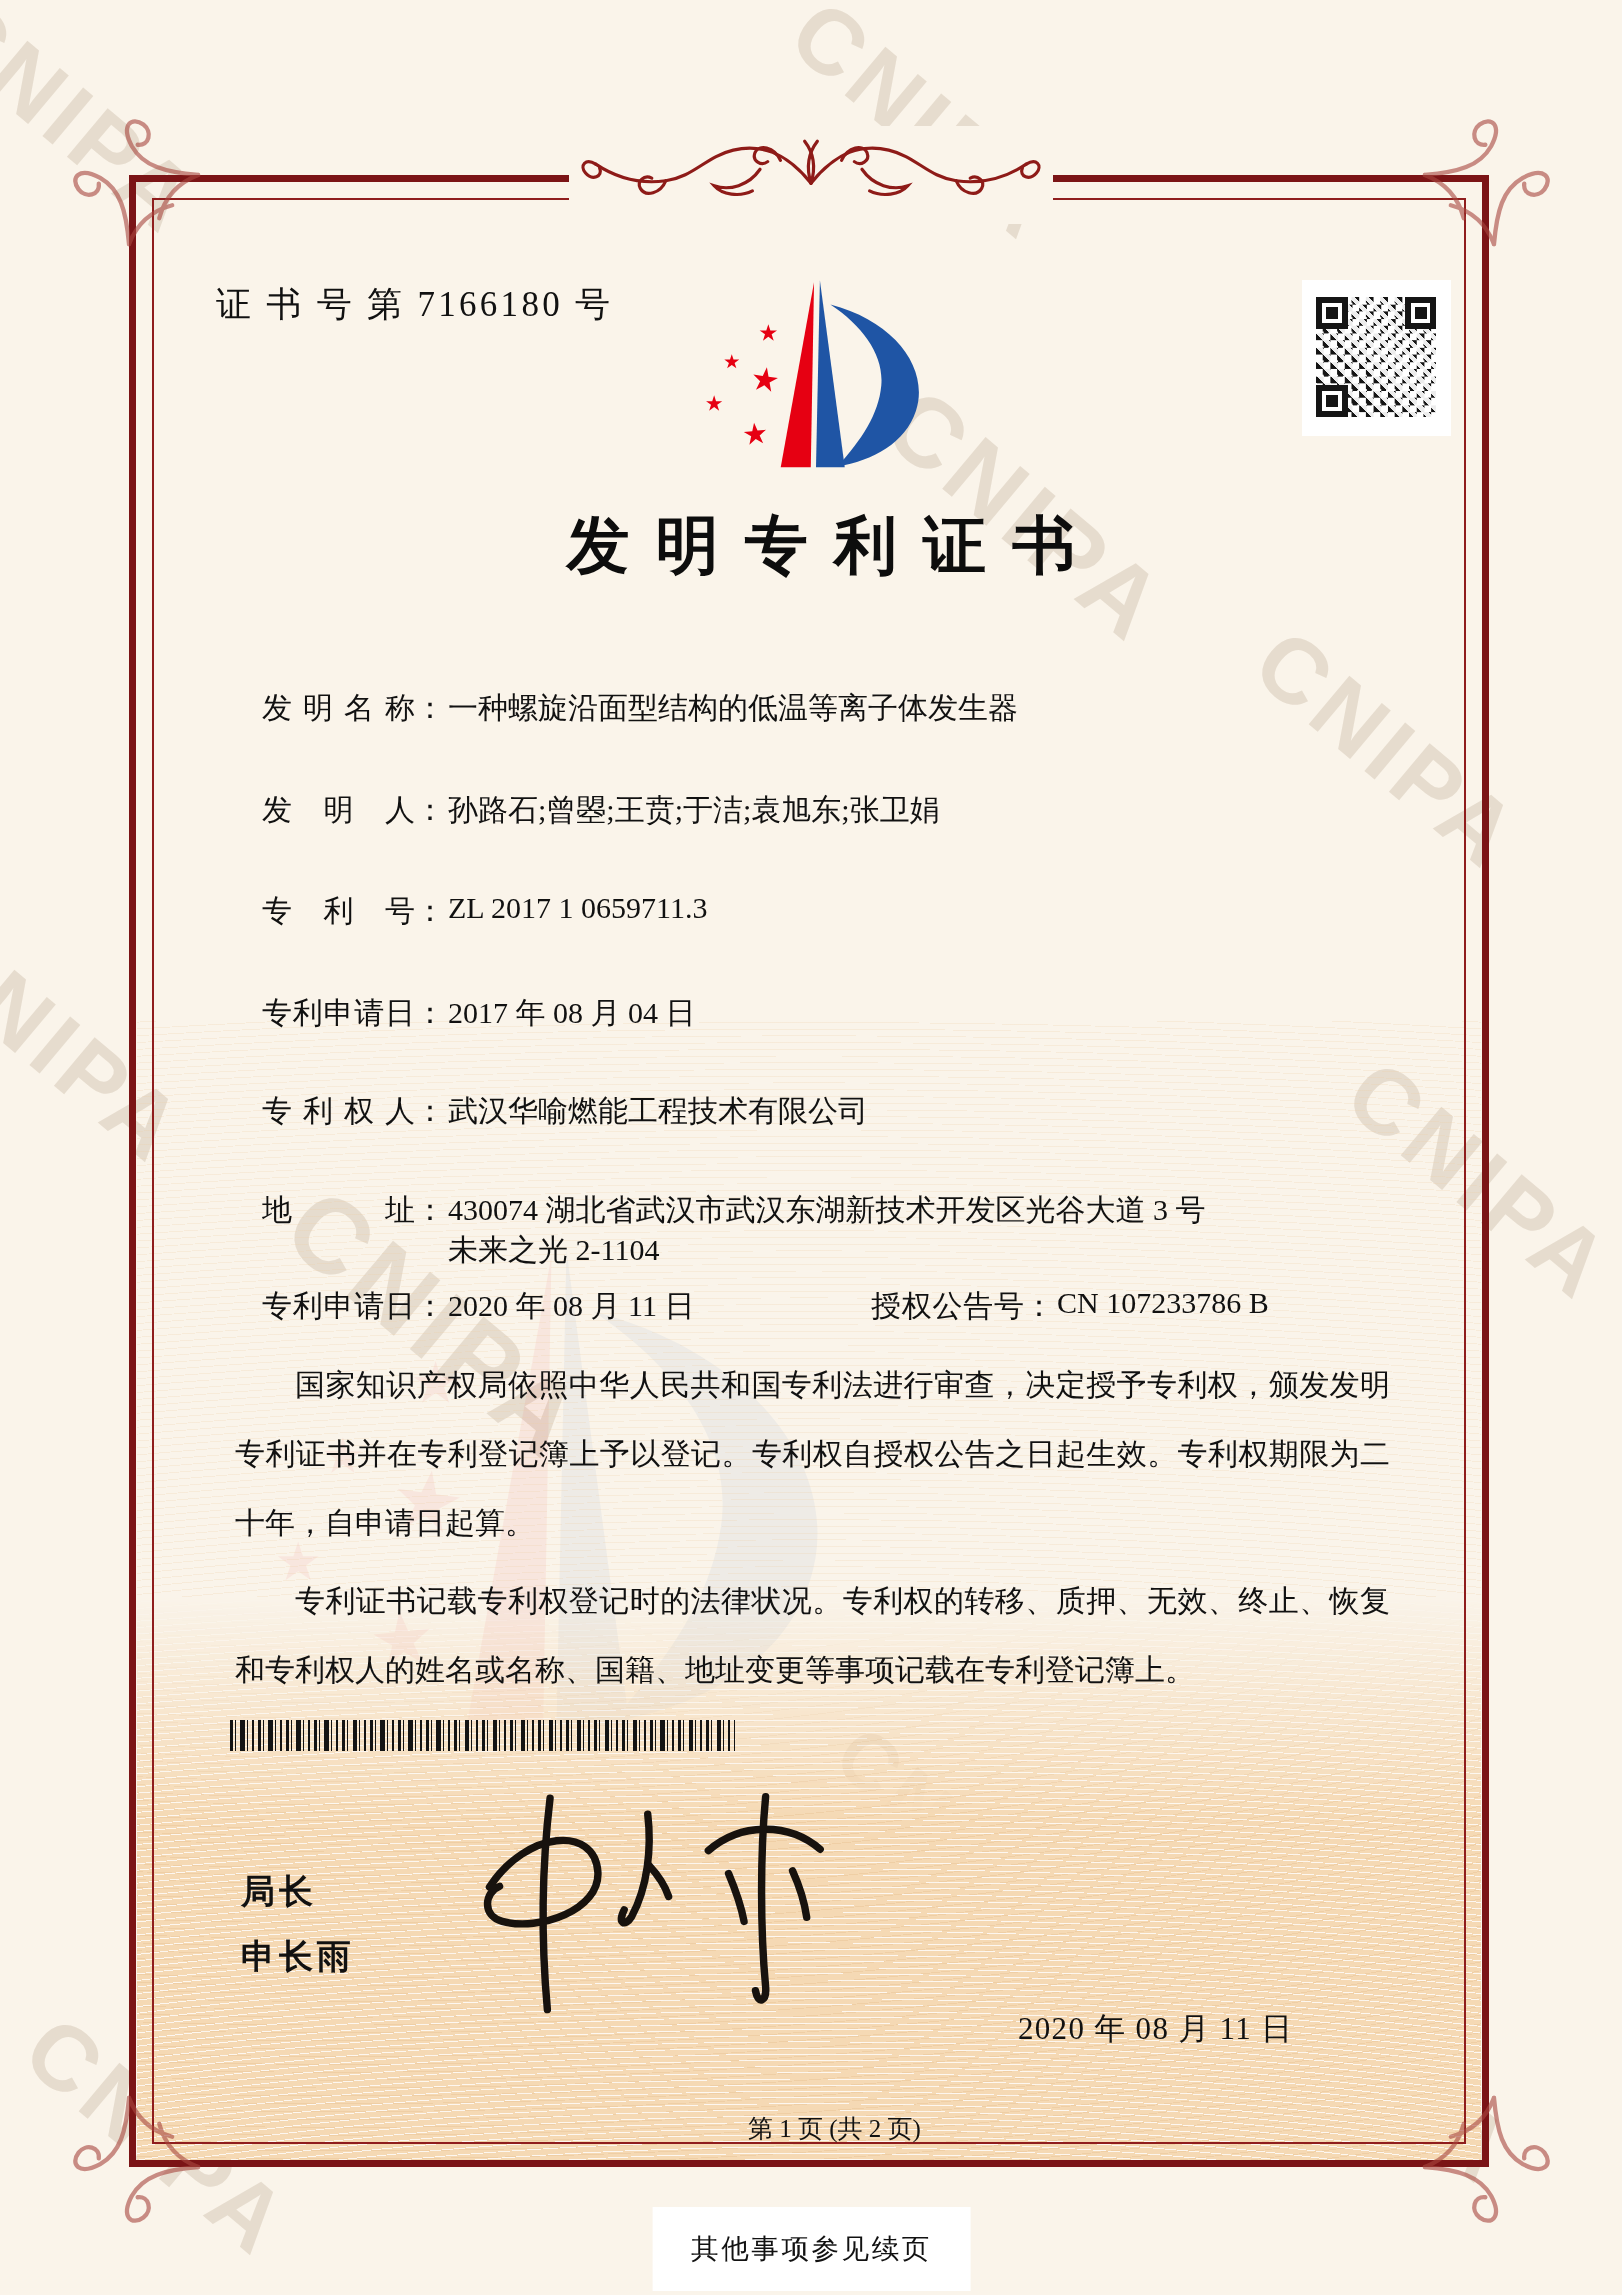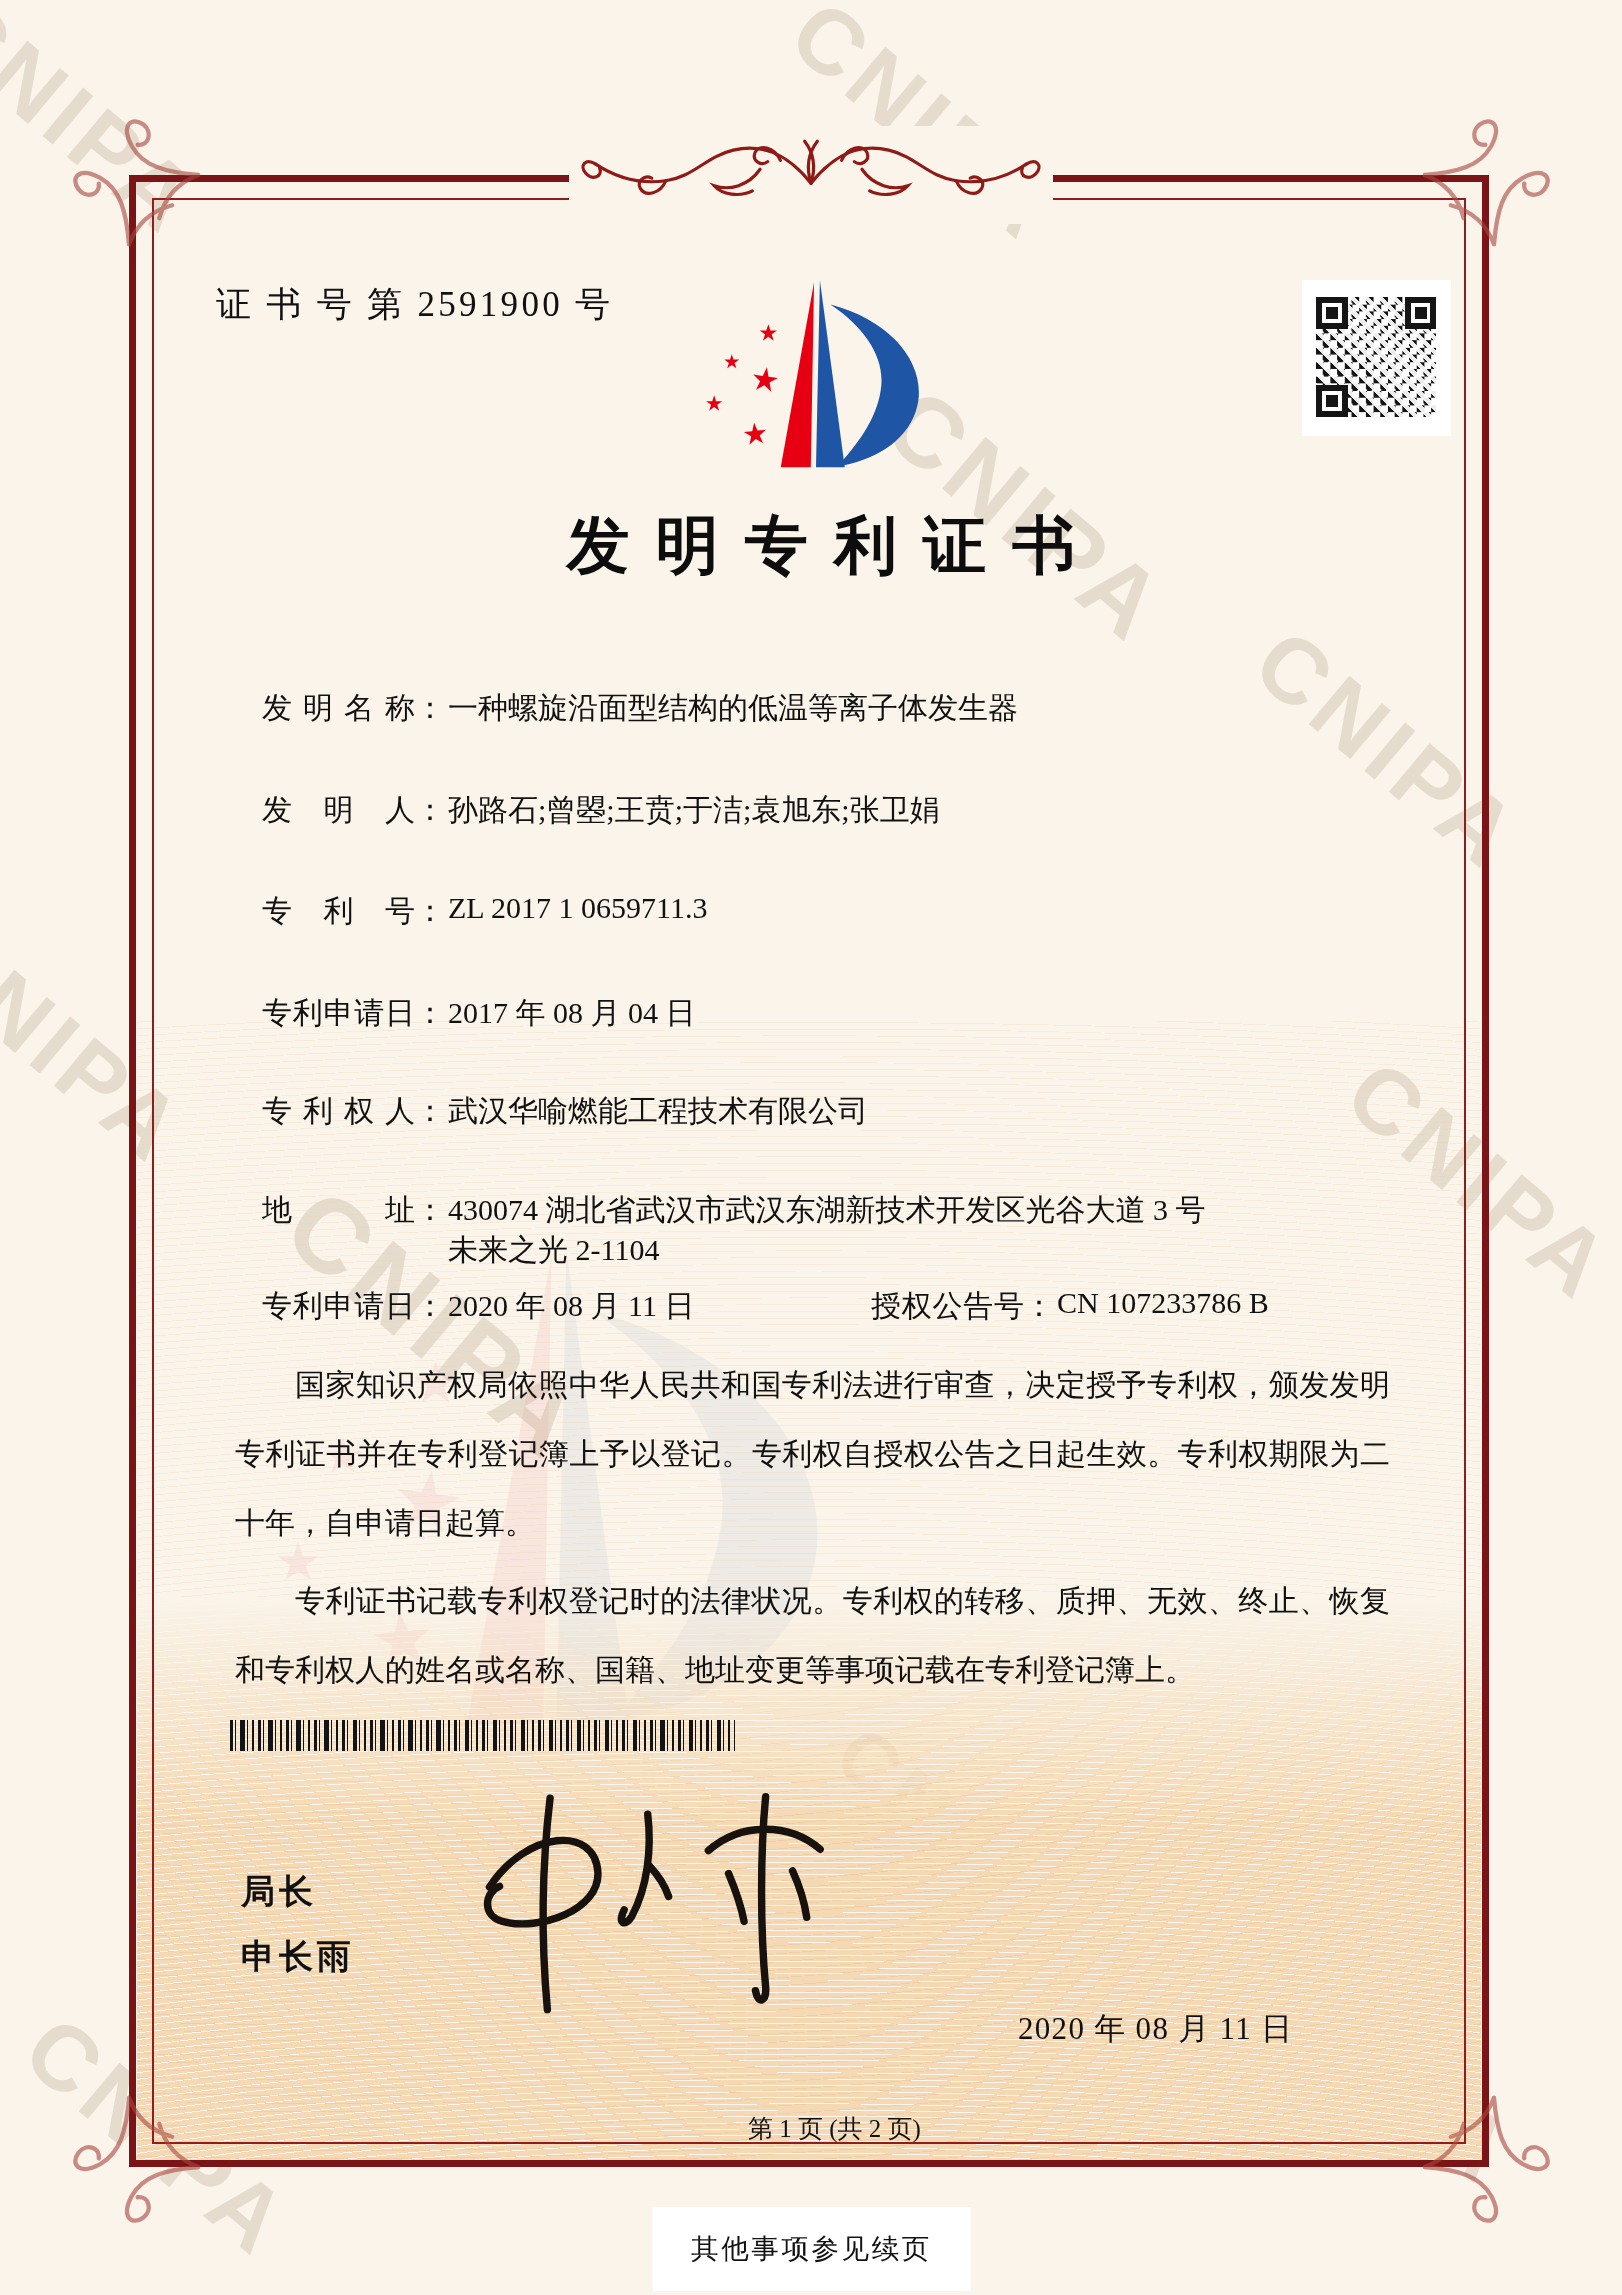--- a/index.html
+++ b/index.html
@@ -162,21 +162,21 @@
         <use href="#corner-flourish"></use>
       </svg></div>
 
   <div class="top-ornament">
     <svg viewBox="0 0 760 150" width="484" height="98">
       <use href="#scroll-half"></use>
       <use href="#scroll-half" transform="translate(760,0) scale(-1,1)"></use>
     </svg>
   </div>
 
-  <div class="cert-no">证 书 号 第 2591900 号</div>
+  <div class="cert-no">证 书 号 第 7166180 号</div>
 
   <svg class="logo" viewBox="30 10 340 310">
     <use href="#cnipa-logo-art"></use>
   </svg>
 
   <div class="qr-patch">
     <div class="qr">
       <div class="qr-finder qf-tl"></div>
       <div class="qr-finder qf-tr"></div>
       <div class="qr-finder qf-bl"></div>

